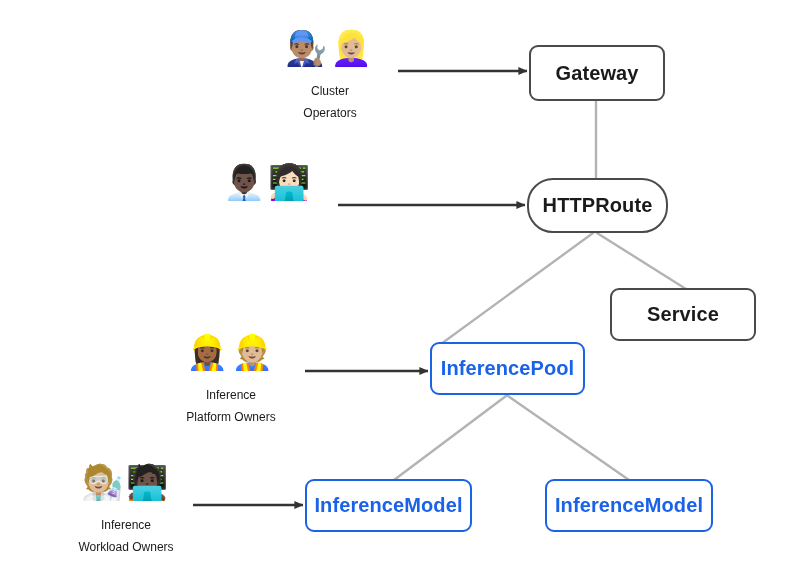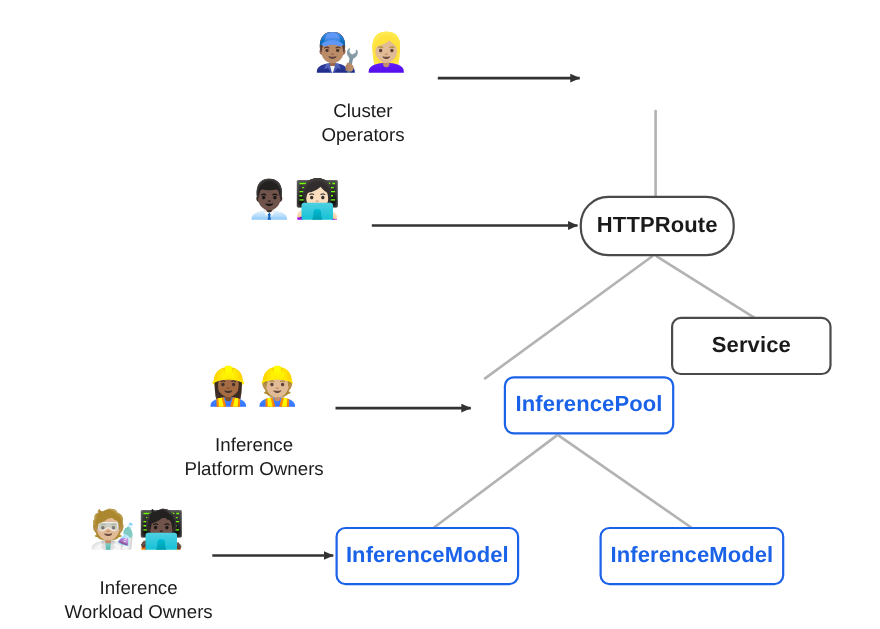--- a/index.html
+++ b/index.html
@@ -54,41 +54,41 @@
   }
   .node-box.blue {
     border: 2.4px solid #1a62e8;
     color: #1a62e8;
     font-size: 20px;
   }
 
   #node-gateway      { left: 529px; top: 45px;  width: 136px; height: 56px; }
   #node-httproute    { left: 527px; top: 178px; width: 141px; height: 55px; border-radius: 26px; }
   #node-service      { left: 610px; top: 288px; width: 146px; height: 53px; text-align: right; }
-  #node-inferencepool{ left: 430px; top: 342px; width: 155px; height: 53px; margin-left: 28px; }
+  #node-inferencepool{ left: 430px; top: 342px; width: 155px; height: 53px; }
   #node-model-left   { left: 305px; top: 479px; width: 167px; height: 53px; }
   #node-model-right  { left: 545px; top: 479px; width: 168px; height: 53px; }
 
   
   .persona {
     position: absolute;
     text-align: center;
     color: #1a1a1a;
   }
   .persona-icons {
     font-size: 34px;
     line-height: 40px;
     height: 42px;
     letter-spacing: 2px;
     white-space: nowrap;
   }
   .persona-label {
-    font-size: 17px;
+    font-size: 12px;
     line-height: 22px;
-    margin-top: 20px;
+    margin-top: 10px;
     white-space: pre-line;
   }
 
   #persona-cluster-operators    { left: 255px; top: 28px;  width: 150px; }
   #persona-application-developers{ left: 192px; top: 162px; width: 152px; }
   #persona-inference-platform-owners { left: 150px; top: 332px; width: 162px; }
   #persona-inference-workload-owners { left: 32px;  top: 462px; width: 188px; }
 </style>
 </head>
 <body>
@@ -111,20 +111,21 @@
     </g>
 
     <g stroke="#333333" stroke-width="2.4" fill="none" marker-end="url(#arrowhead)">
       <line x1="398" y1="71" x2="527" y2="71"></line>
       <line x1="338" y1="205" x2="525" y2="205"></line>
       <line x1="305" y1="371" x2="428" y2="371"></line>
       <line x1="193" y1="505" x2="303" y2="505"></line>
     </g>
   </svg>
 
+  <div class="node-box gray" id="node-gateway">Gateway</div>
 
   <div class="node-box gray" id="node-httproute">HTTPRoute</div>
 
   <div class="node-box gray" id="node-service">Service</div>
 
   <div class="node-box blue" id="node-inferencepool">InferencePool</div>
 
   <div class="node-box blue" id="node-model-left">InferenceModel</div>
 
   <div class="node-box blue" id="node-model-right">InferenceModel</div>

